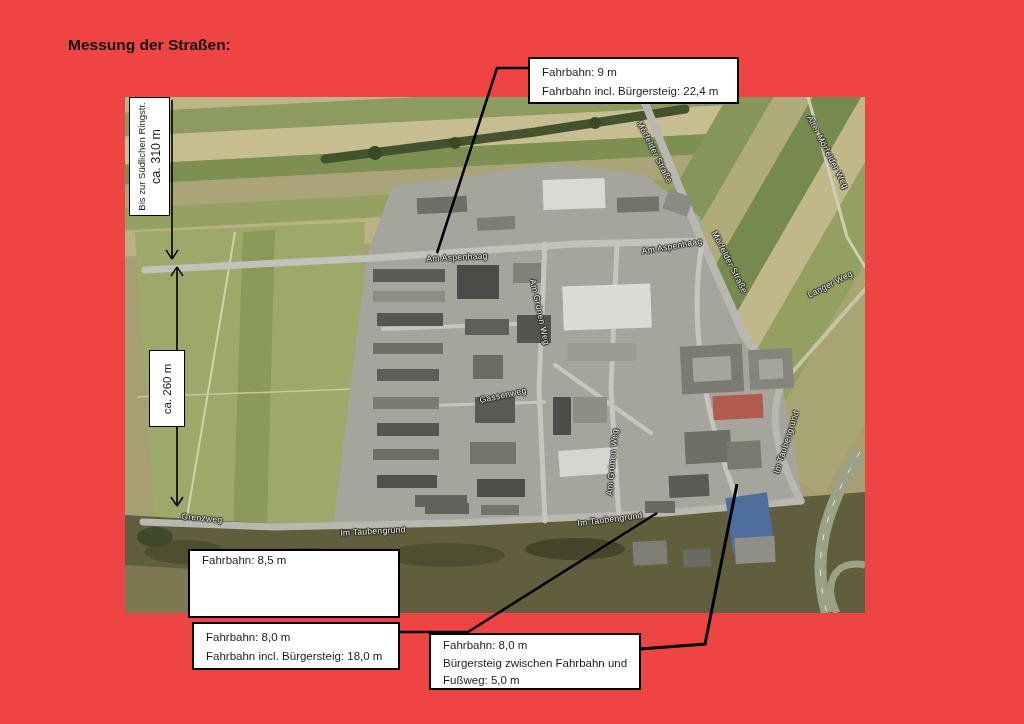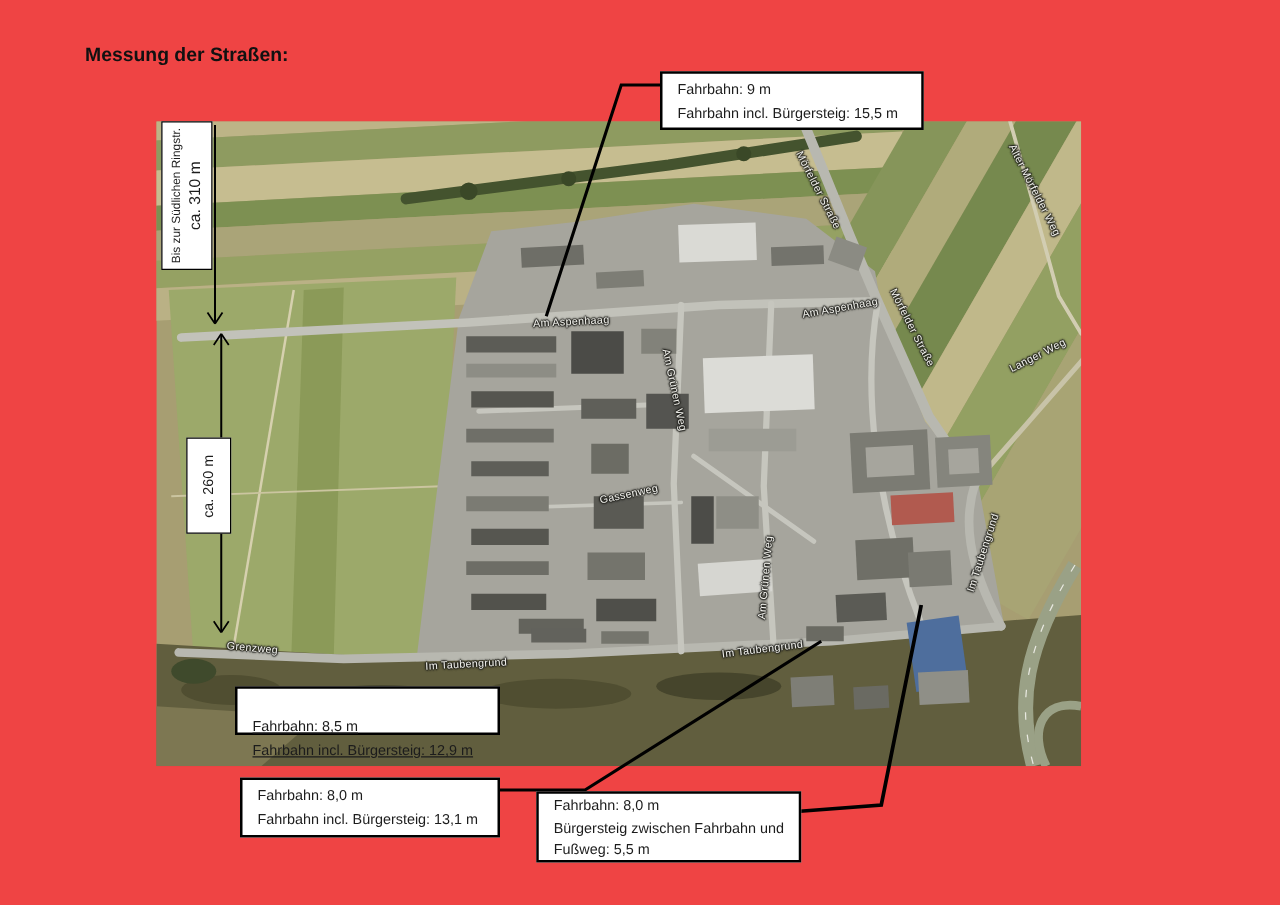--- a/index.html
+++ b/index.html
@@ -13,21 +13,21 @@
 
   .street-label { position: absolute; white-space: nowrap; font-size: 8.5px; letter-spacing: .3px; color: #f4f4ef;
     text-shadow: 0 1px 1px #22221e, 1px 0 1px #22221e, -1px 0 1px #22221e, 0 -1px 1px #22221e, 0 0 2px #22221e;
     transform-origin: center; }
 
   .anno-svg { position: absolute; left: 0; top: 0; width: 1024px; height: 724px; z-index: 5; pointer-events: none; }
 
   .callout { position: absolute; background: #ffffff; border: 2.5px solid #000; z-index: 10; color: #1c1c1c; }
   .callout .line { font-size: 11.5px; line-height: 19px; padding-left: 12px; white-space: nowrap; }
   .callout.c-top { left: 528px; top: 57px; width: 211px; height: 47px; padding-top: 4px; }
-  .callout.c-bl { left: 188px; top: 549px; width: 212px; height: 39px; padding-top: 22px; text-decoration: underline; }
+  .callout.c-bl { left: 188px; top: 549px; width: 212px; height: 69px; padding-top: 0; }
   .callout.c-bm { left: 192px; top: 622px; width: 208px; height: 48px; padding-top: 4px; }
   .callout.c-br { left: 429px; top: 633px; width: 212px; height: 57px; padding-top: 2px; }
   .callout.c-br .line { line-height: 17.5px; }
 
   .measure-box { position: absolute; background: #ffffff; border: 1.5px solid #000; z-index: 10;
     display: flex; align-items: center; justify-content: center; color: #1c1c1c; }
   .measure-box .rot { transform: rotate(-90deg); text-align: center; white-space: nowrap; }
   .mb-310 { left: 129px; top: 97px; width: 41px; height: 119px; }
   .mb-310 .t-small { font-size: 9.5px; line-height: 13px; }
   .mb-310 .t-big { font-size: 12.5px; line-height: 16px; }
@@ -202,29 +202,28 @@
     </div>
   </div>
   <div class="measure-box mb-260">
     <div class="rot">
       <div class="t-big">ca. 260 m</div>
     </div>
   </div>
 
   <div class="callout c-top">
     <div class="line">Fahrbahn: 9 m</div>
-    <div class="line">Fahrbahn incl. Bürgersteig: 15,5 m</div>
+    <div class="line">Fahrbahn incl. Bürgersteig: 22,4 m</div>
   </div>
   <div class="callout c-bl">
     <div class="line">Fahrbahn: 8,5 m</div>
-    <div class="line">Fahrbahn incl. Bürgersteig: 12,9 m</div>
   </div>
   <div class="callout c-bm">
     <div class="line">Fahrbahn: 8,0 m</div>
-    <div class="line">Fahrbahn incl. Bürgersteig: 13,1 m</div>
+    <div class="line">Fahrbahn incl. Bürgersteig: 18,0 m</div>
   </div>
   <div class="callout c-br">
     <div class="line">Fahrbahn: 8,0 m</div>
     <div class="line">Bürgersteig zwischen Fahrbahn und</div>
-    <div class="line">Fußweg: 5,5 m</div>
+    <div class="line">Fußweg: 5,0 m</div>
   </div>
 
 </div>
 
 </body></html>

